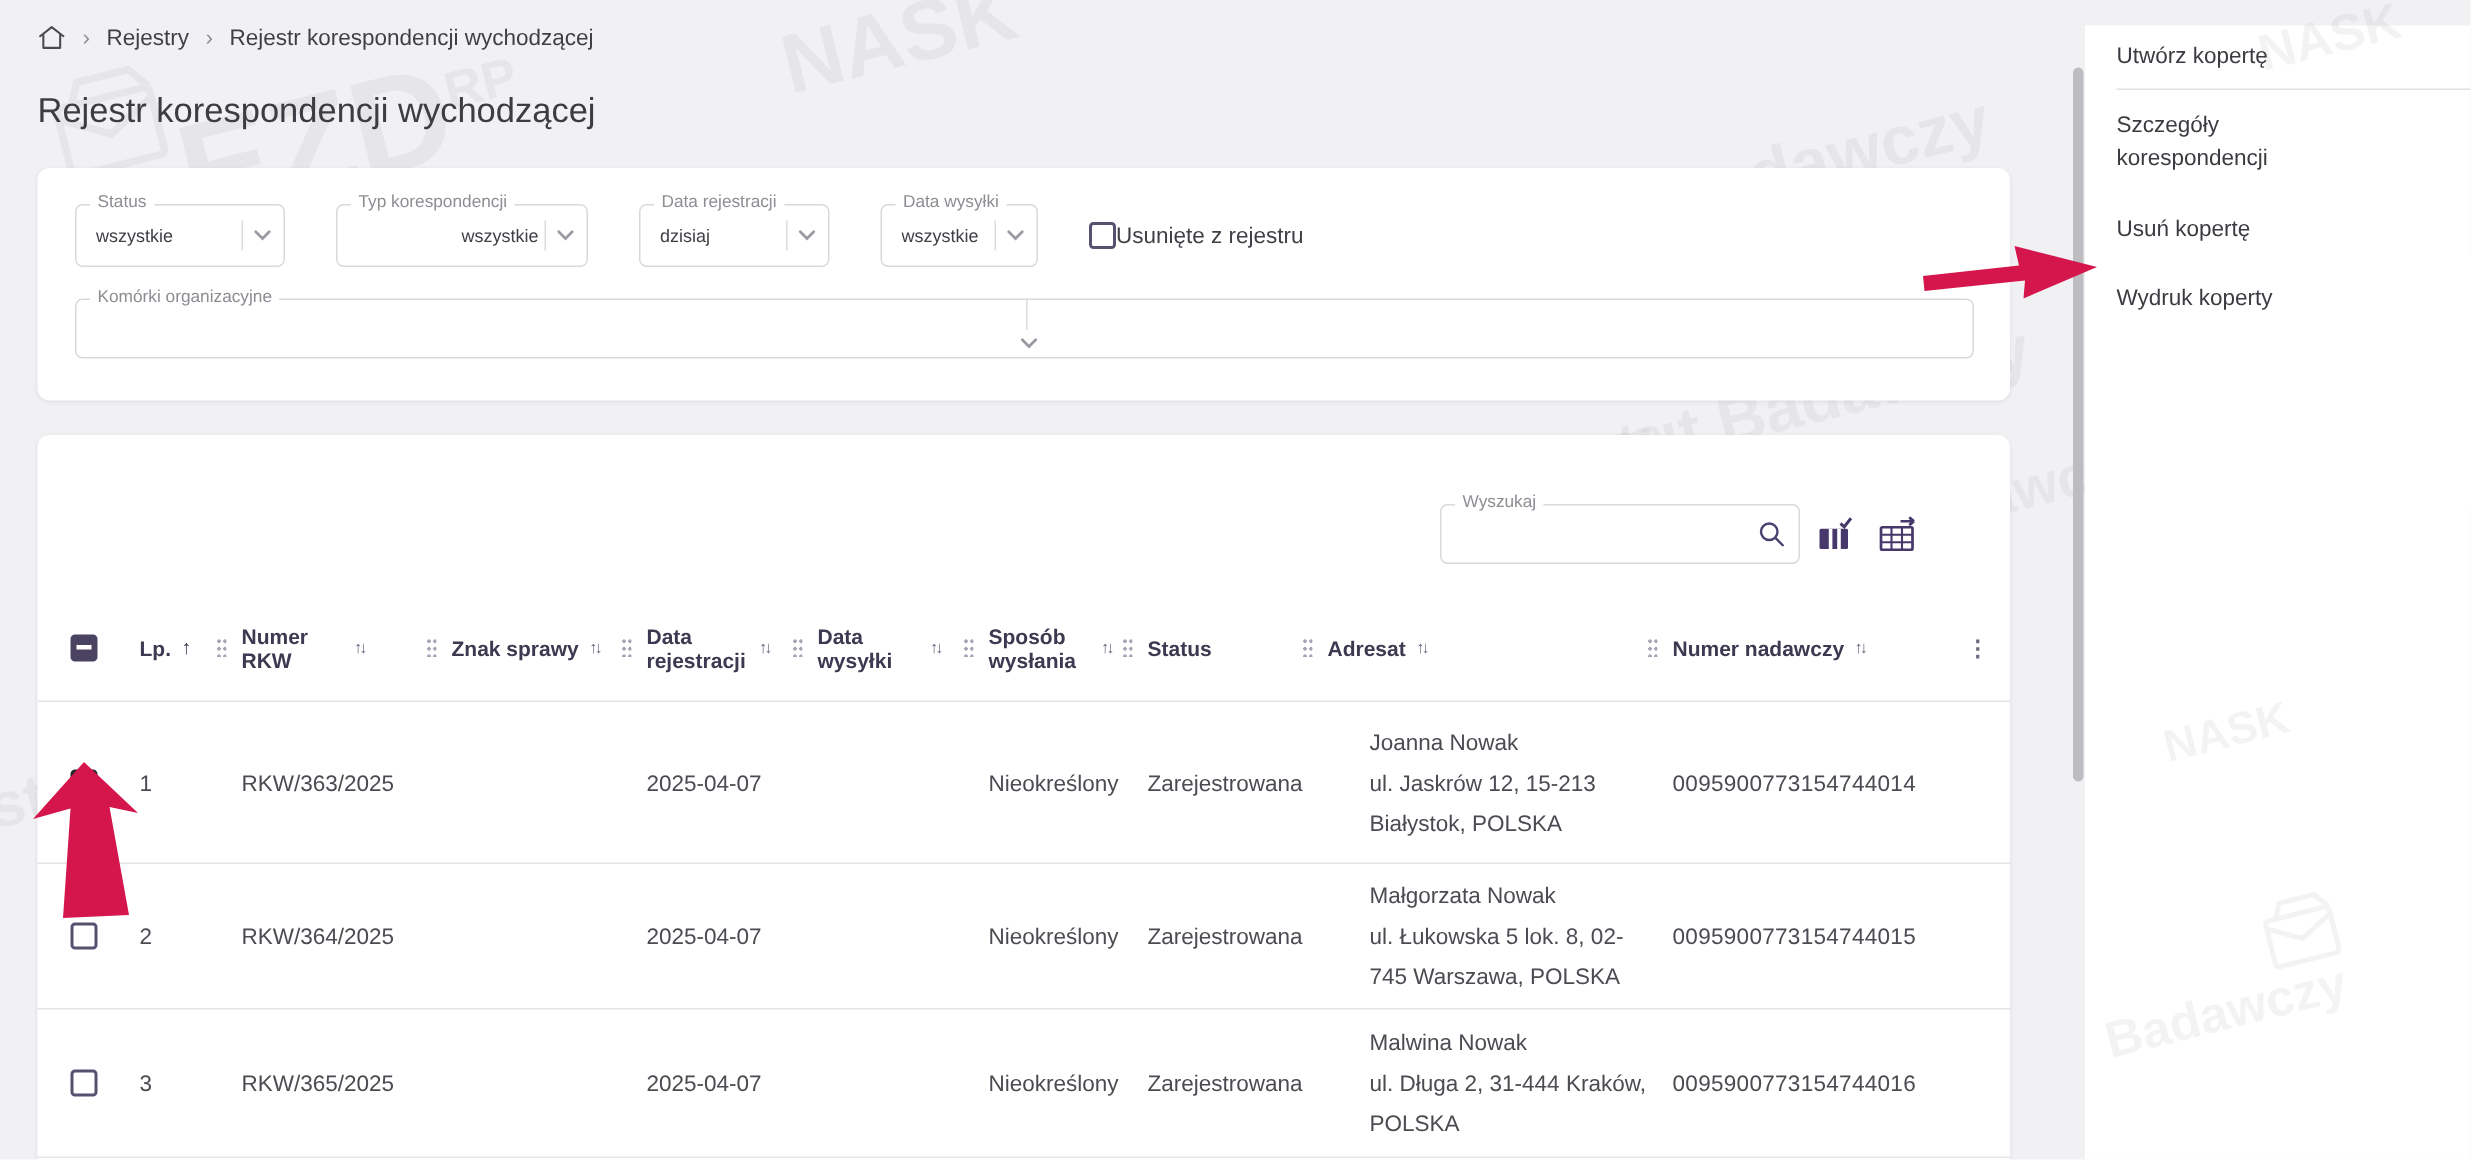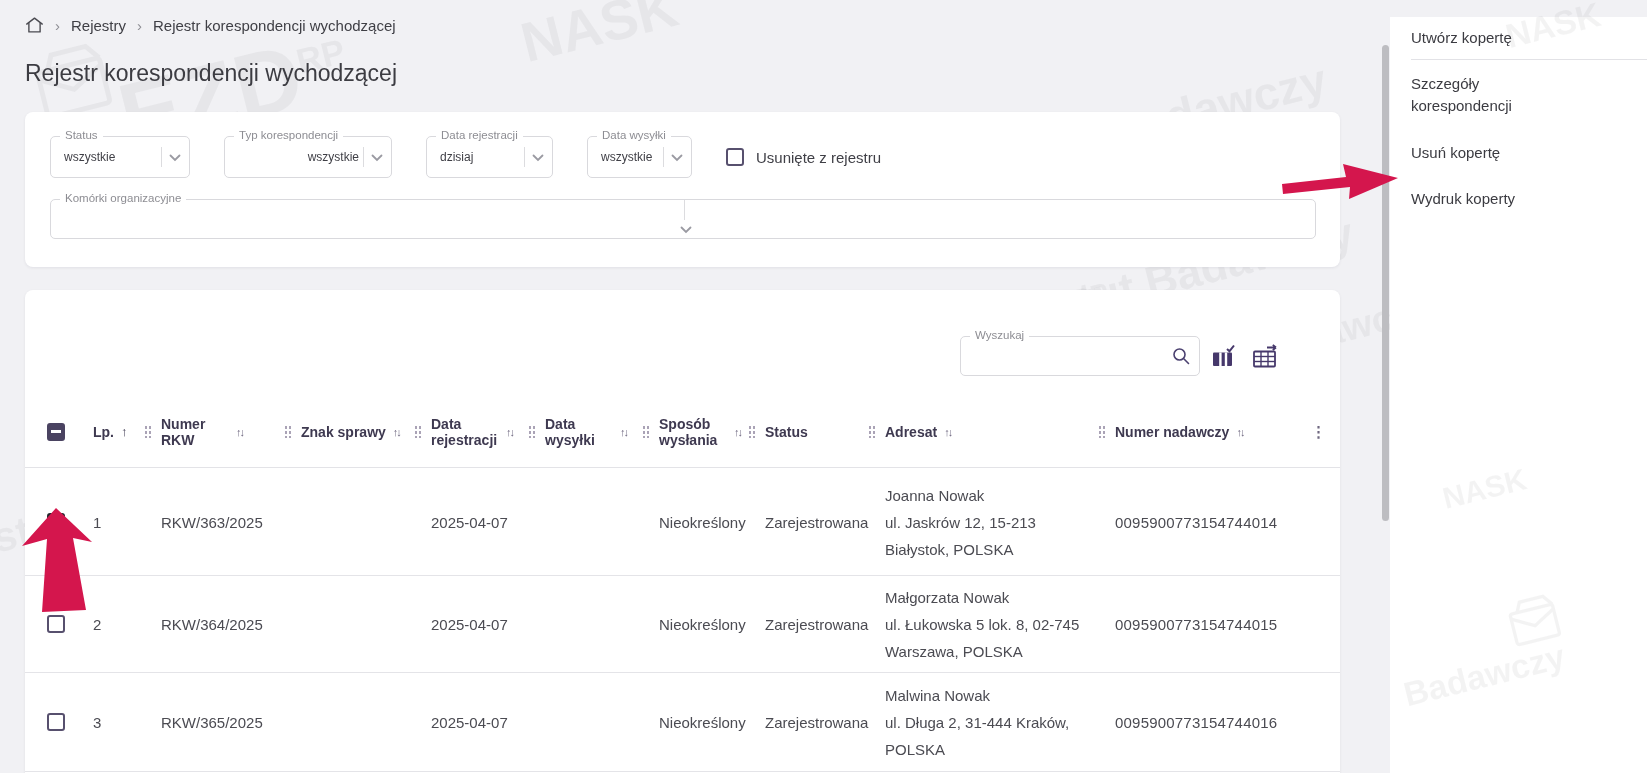--- a/index.html
+++ b/index.html
@@ -38,21 +38,21 @@
   .chev { flex:none; }
   .filters-row { position:absolute; left:25px; top:24px; display:flex; gap:34px; align-items:center; }
   .komorki-row { position:absolute; left:25px; top:87px; right:24px; }
   
   .cb { width:18px; height:18px; border:2px solid #57506e; border-radius:3px; background:#fff;
         display:flex; align-items:center; justify-content:center; flex:none; cursor:pointer; }
   .cb.indet { background:#4a4361; border-color:#4a4361; }
   .cb.indet::after { content:""; width:10px; height:2.5px; background:#fff; }
   .cb.checked { background:#26262e; border-color:#26262e; }
   .cb.checked::after { content:"✔"; color:#fff; font-size:12px; line-height:1; }
-  .cb-row { display:flex; align-items:center; gap:12px; font-size:15px; color:#3f3f46; }
+  .cb-row { display:flex; align-items:center; font-size:15px; color:#3f3f46; }
   
   .search-wrap { position:absolute; left:935px; top:46px; width:240px; }
   .tool-icon { position:absolute; top:52px; width:30px; height:28px; background:none; border:none;
                cursor:pointer; display:flex; align-items:center; justify-content:center; }
   
   .tgrid { display:grid; grid-template-columns:46px 68px 140px 130px 114px 114px 106px 120px 230px 196px 20px;
            padding-left:22px; align-items:center; }
   .thead { position:absolute; left:0; right:0; top:106px; min-height:72px;
            border-bottom:1px solid #e3e3e7; }
   .th { display:flex; align-items:center; gap:7px; font-size:14px; font-weight:700;
@@ -62,21 +62,21 @@
   .sort-active { font-size:13px; font-weight:700; color:#3e3950; cursor:pointer; }
   .drag-dots { width:7px; height:13px; margin-left:auto; cursor:grab; flex:none;
       background-image:radial-gradient(circle, #aaa3b6 1.15px, rgba(0,0,0,0) 1.35px);
       background-size:4px 5px; }
   .overflow-dots { font-size:15px; color:#6f6880; cursor:pointer; }
   .trow { border-bottom:1px solid #e4e4e8; font-size:15px; color:#4b4b52; }
   .trow.r1 { min-height:107px; }
   .trow.r2 { min-height:97px; }
   .trow.r3 { min-height:99px; }
   .cell { padding-right:12px; }
-  .adresat { line-height:1.8; padding-right:14px; }
+  .adresat { line-height:1.8; padding-right:14px;margin-left:28px; }
   .nadawczy { letter-spacing:.2px; }
   
   .side-panel { position:absolute; left:1390px; top:17px; width:257px; height:773px; background:#fff;
                 z-index:3; }
   .side-item { position:absolute; left:21px; font-size:15px; color:#3b3b41; cursor:pointer;
                line-height:22px; width:160px; }
   .side-divider { position:absolute; left:21px; right:0; top:42px; height:1px; background:#e2e2e6; }
   .scroll-thumb { position:absolute; left:1382px; top:45px; width:7px; height:476px;
                   background:#bdbdc1; border-radius:4px; z-index:4; cursor:grab; }
   

